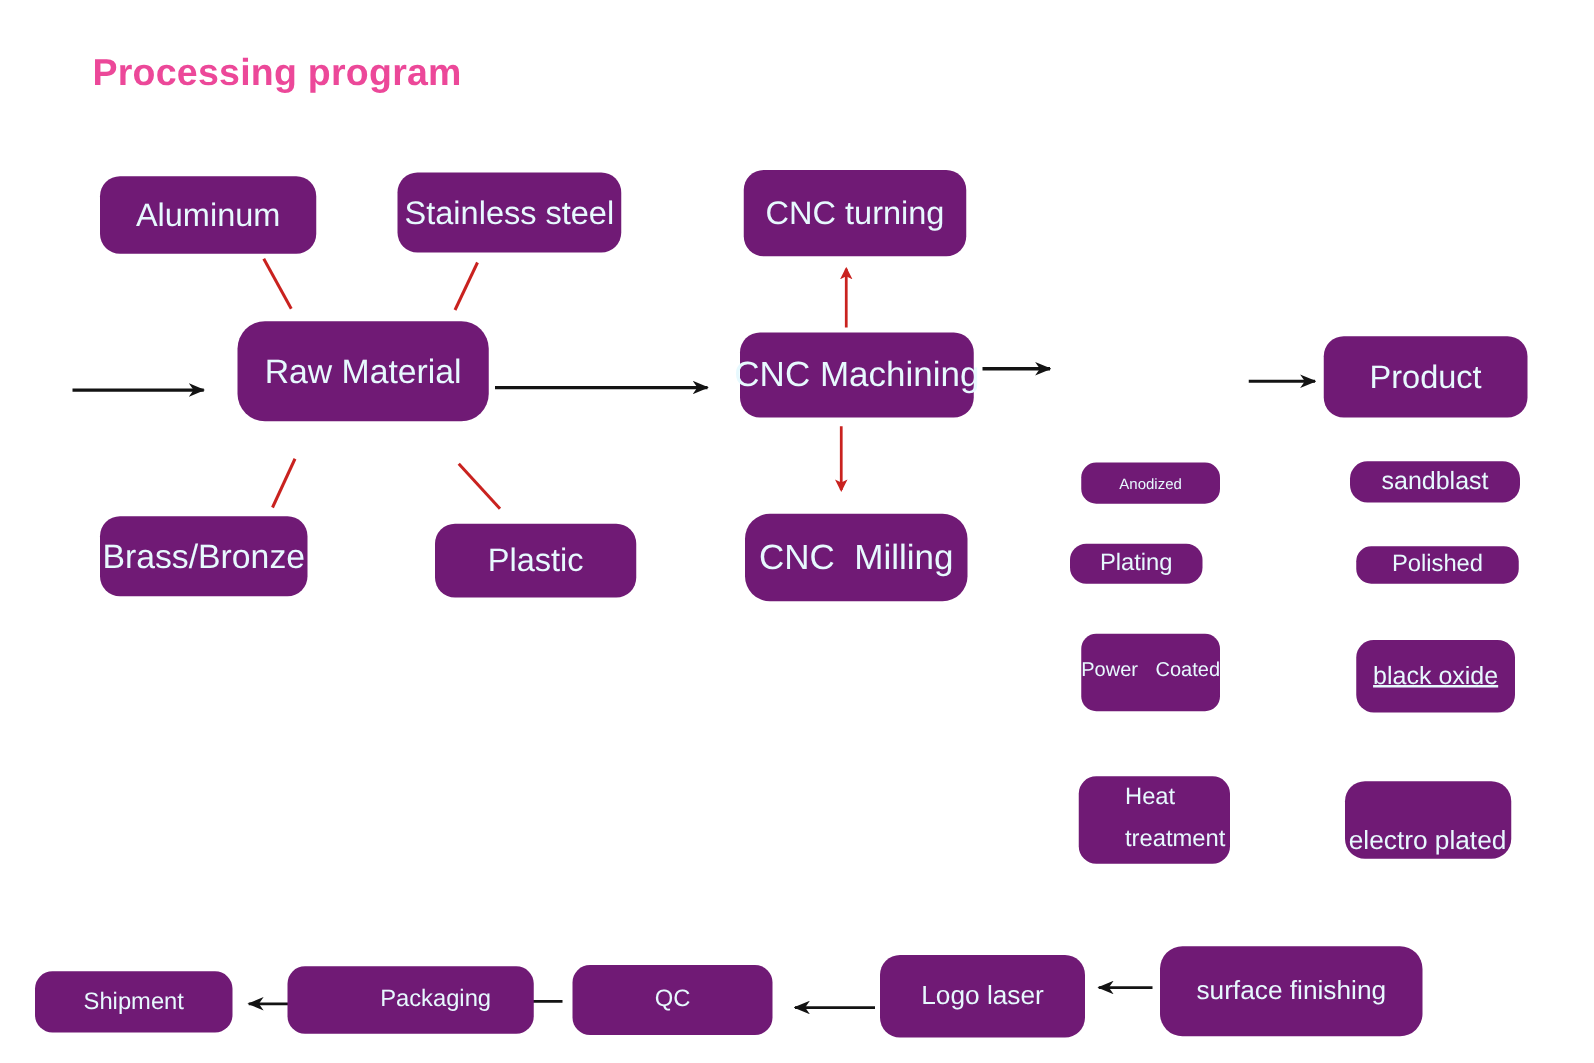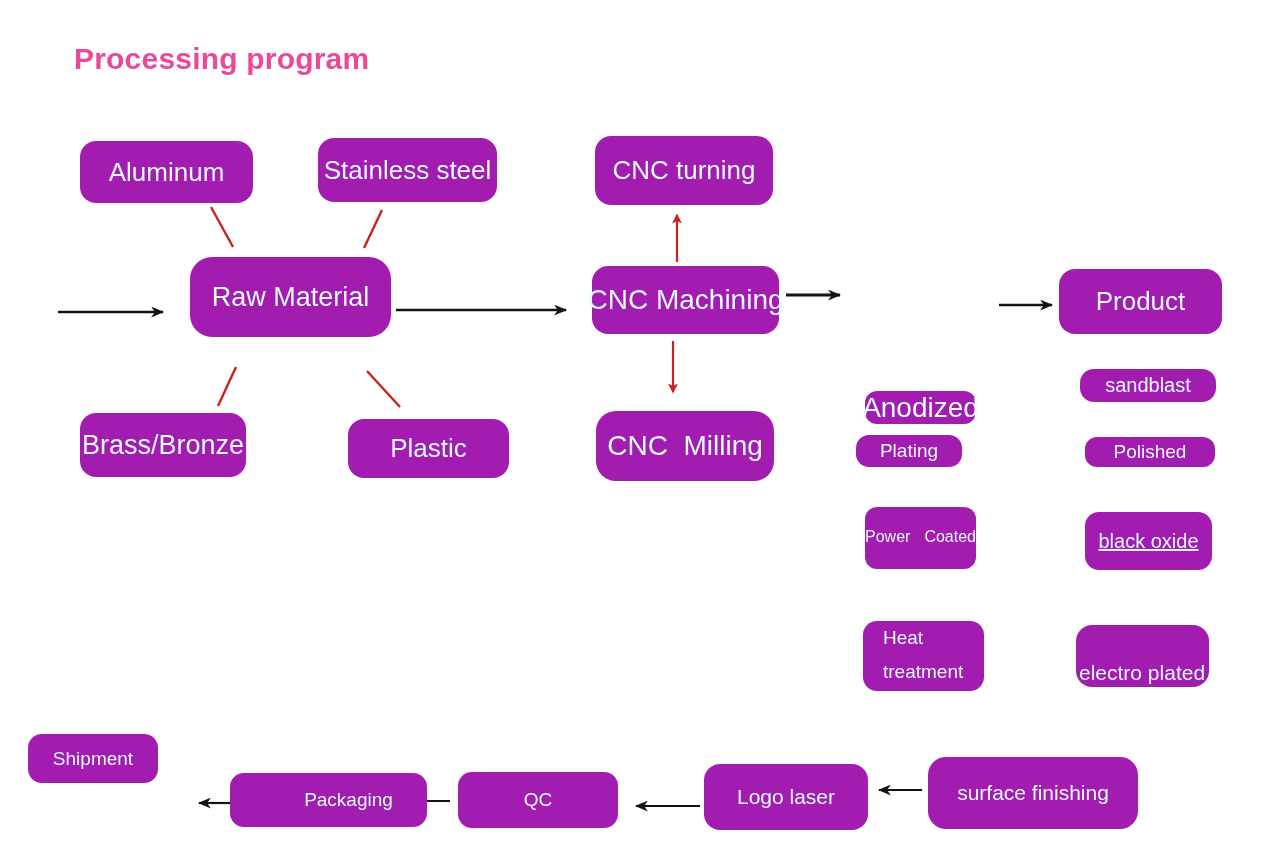--- a/index.html
+++ b/index.html
@@ -1,46 +1,46 @@
 <!DOCTYPE html>
 <html><head>
 <meta charset="utf-8">
 <style>
   html,body{margin:0;padding:0;background:#ffffff;}
   body{font-family:"Liberation Sans","DejaVu Sans",sans-serif;}
   .canvas{position:relative;width:1275px;height:850px;background:#ffffff;overflow:hidden;}
   .title{position:absolute;left:74px;top:42px;font-size:30px;font-weight:700;color:#ec4899;letter-spacing:0.2px;}
   svg.connectors{position:absolute;left:0;top:0;pointer-events:none;}
-  .node{position:absolute;background:#a21caf;border-radius:16px;display:flex;align-items:center;justify-content:center;color:#e7f9fe;}
+  .node{position:absolute;background:#701a75;border-radius:16px;display:flex;align-items:center;justify-content:center;color:#e7f9fe;}
   .node .lbl{white-space:pre;}
   
   .n-aluminum{left:80px;top:141px;width:173px;height:62px;font-size:26px;}
   .n-stainless{left:318px;top:138px;width:179px;height:64px;font-size:26px;}
   .n-cncturning{left:595px;top:136px;width:178px;height:69px;font-size:26px;}
   .n-rawmaterial{left:190px;top:257px;width:201px;height:80px;font-size:27px;border-radius:22px;}
   .n-cncmachining{left:592px;top:266px;width:187px;height:68px;font-size:28px;}
   .n-tapping{left:847px;top:264px;width:147px;height:70px;font-size:26px;}
   .n-product{left:1059px;top:269px;width:163px;height:65px;font-size:26px;}
   .n-brassbronze{left:80px;top:413px;width:166px;height:64px;font-size:27px;}
   .n-plastic{left:348px;top:419px;width:161px;height:59px;font-size:26px;}
   .n-cncmilling{left:596px;top:411px;width:178px;height:70px;font-size:28px;border-radius:20px;}
   
-  .n-anodized{left:865px;top:391px;width:111px;height:33px;font-size:28px;border-radius:12px;}
+  .n-anodized{left:865px;top:370px;width:111px;height:33px;font-size:12px;border-radius:12px;}
   .n-sandblast{left:1080px;top:369px;width:136px;height:33px;font-size:20px;border-radius:14px;}
   .n-plating{left:856px;top:435px;width:106px;height:32px;font-size:19px;border-radius:13px;}
   .n-polished{left:1085px;top:437px;width:130px;height:30px;font-size:19px;border-radius:12px;}
   .n-powercoated{left:865px;top:507px;width:111px;height:62px;font-size:16px;border-radius:12px;
     flex-direction:row;justify-content:space-between;padding:7px 0 9px 0;box-sizing:border-box;}
   .n-blackoxide{left:1085px;top:512px;width:127px;height:58px;font-size:20px;border-radius:14px;text-decoration:underline;}
   .n-heattreatment{left:863px;top:621px;width:121px;height:70px;font-size:19px;border-radius:14px;
-    flex-direction:column;align-items:flex-start;justify-content:space-between;padding:6px 0 8px 20px;box-sizing:border-box;}
+    flex-direction:column;align-items:flex-start;justify-content:space-between;padding:6px 0 8px 37px;box-sizing:border-box;}
   .n-electroplated{left:1076px;top:625px;width:133px;height:62px;font-size:21px;border-radius:16px;
     align-items:flex-end;justify-content:flex-start;padding:0 0 2px 3px;box-sizing:border-box;}
   
-  .n-shipment{left:28px;top:734px;width:130px;height:49px;font-size:19px;border-radius:14px;justify-content:center;}
+  .n-shipment{left:28px;top:777px;width:158px;height:49px;font-size:19px;border-radius:14px;justify-content:center;}
   .n-packaging{left:230px;top:773px;width:157px;height:54px;font-size:19px;border-radius:14px;padding-left:40px;}
   .n-qc{left:458px;top:772px;width:160px;height:56px;font-size:19px;border-radius:14px;}
   .n-logolaser{left:704px;top:764px;width:164px;height:66px;font-size:21px;border-radius:16px;}
   .n-surfacefinishing{left:928px;top:757px;width:210px;height:72px;font-size:21px;border-radius:18px;}
 </style>
 </head>
 <body>
 
 <div class="canvas">
 

